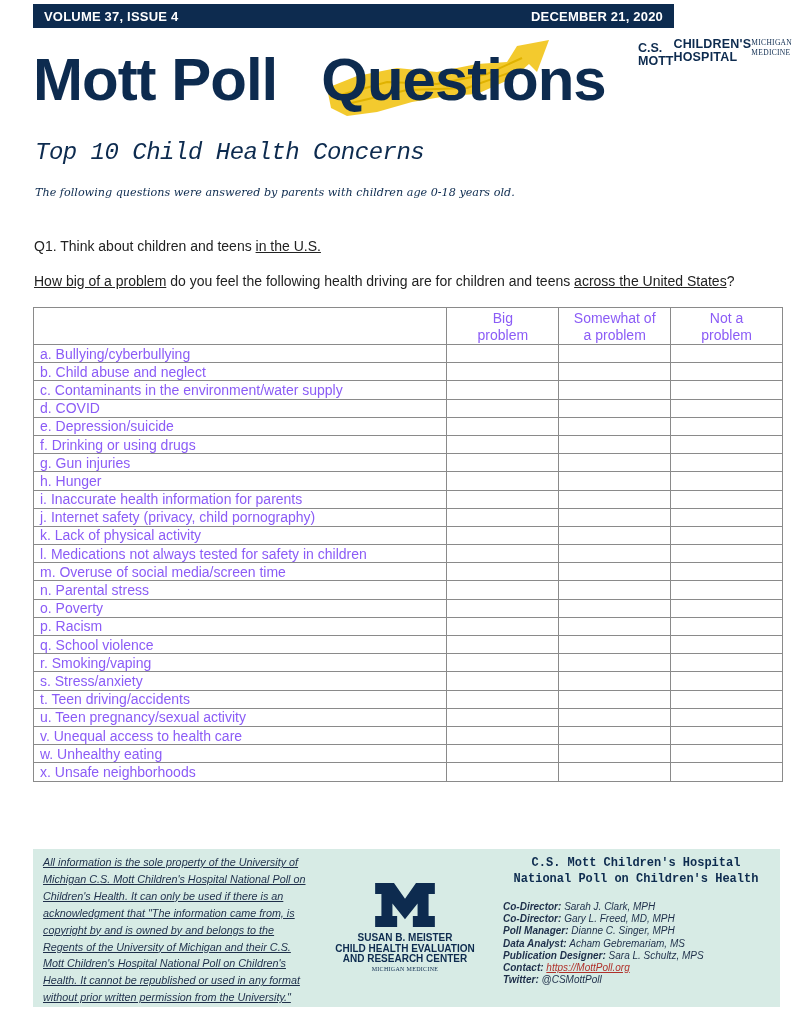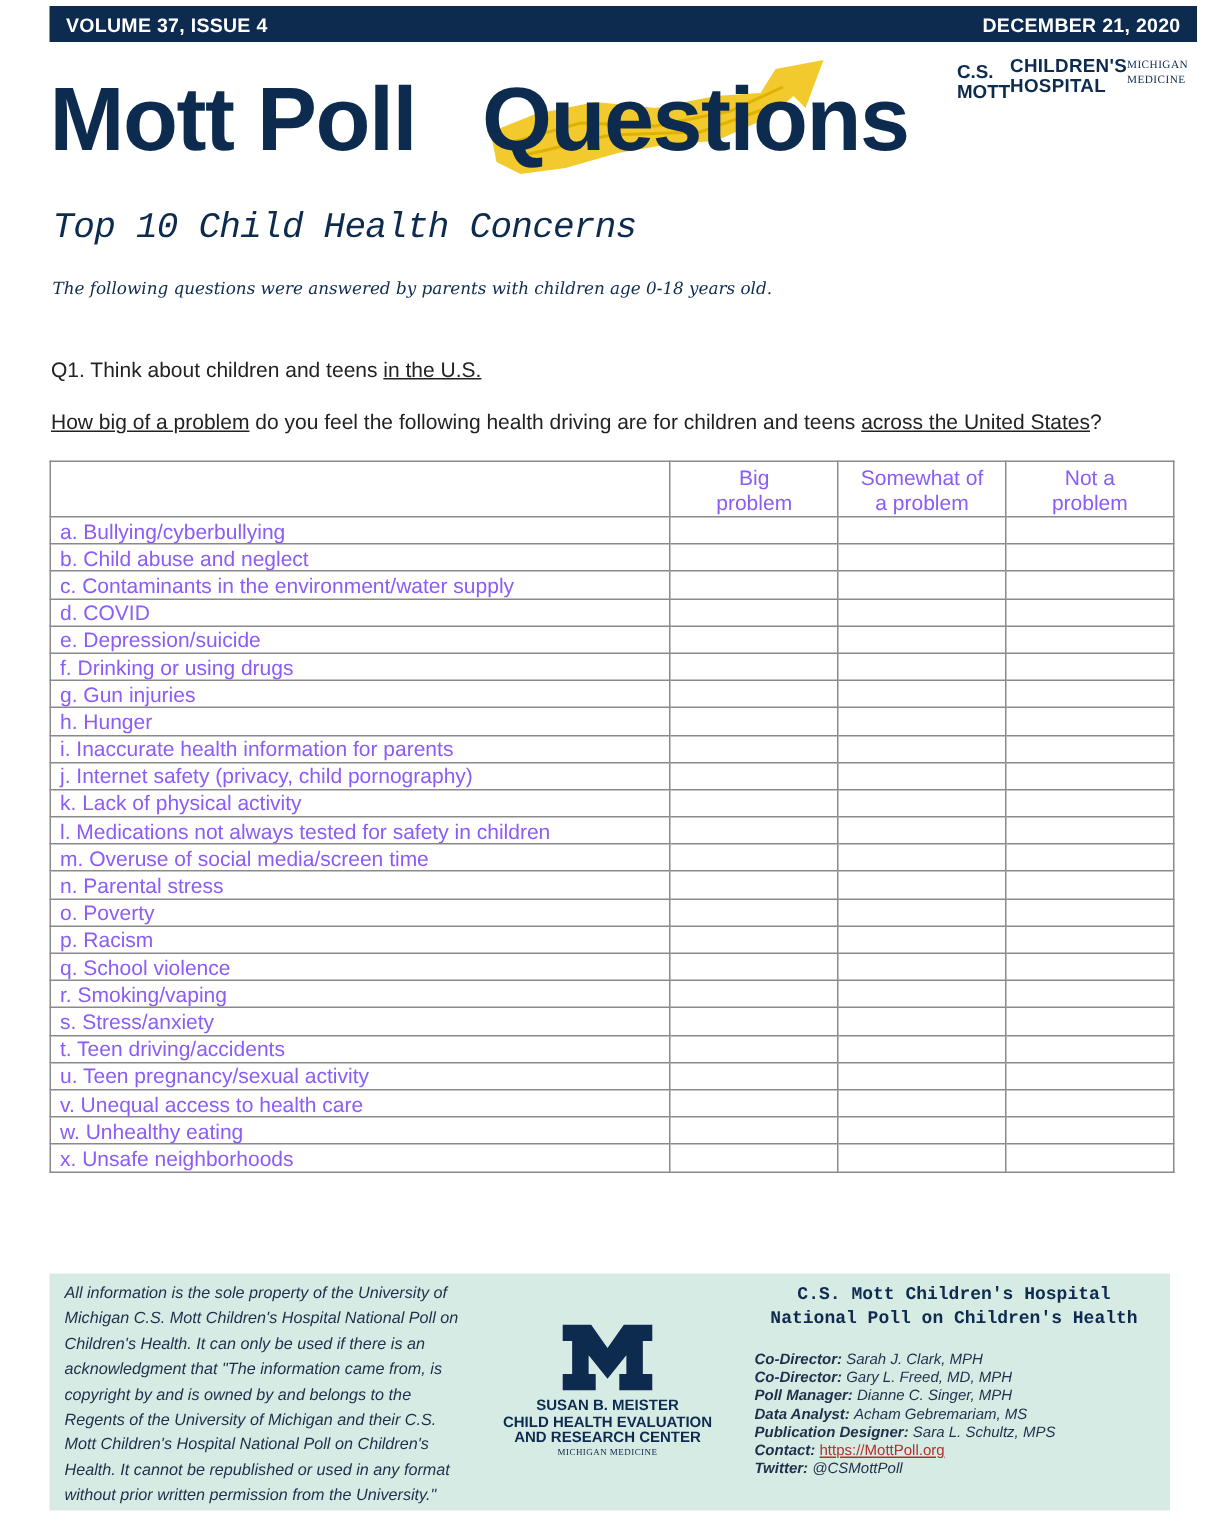--- a/index.html
+++ b/index.html
@@ -1,20 +1,20 @@
 <!DOCTYPE html>
 <html><head>
 <meta charset="utf-8">
 <style>
   * { box-sizing: border-box; margin: 0; padding: 0; }
   html, body { width: 810px; height: 1023px; background: #ffffff; overflow: hidden; }
   body { position: relative; font-family: "Liberation Sans", sans-serif; color: #1a1a1a; }
 
   .topbar {
-    position: absolute; left: 33px; top: 4px; width: 765px; height: 24px;
+    position: absolute; left: 33px; top: 4px; width: 641px; height: 24px;
     background: #0d2b4f; color: #ffffff;
     font-family: "Liberation Sans", sans-serif; font-weight: bold; font-size: 13px;
     display: flex; justify-content: space-between; align-items: center;
     padding: 0 11px; letter-spacing: 0.2px;
   }
 
   .title-wrap { position: absolute; left: 33px; top: 40px; height: 80px; }
   .title {
     position: relative; font-family: "Liberation Sans", sans-serif; font-weight: bold;
     font-size: 60px; color: #0d2b4f; letter-spacing: -1px; line-height: 80px;
@@ -64,21 +64,21 @@
   col.c1 { width: 112px; }
   col.c2 { width: 112px; }
   col.c3 { width: 112px; }
 
   .footer {
     position: absolute; left: 33px; top: 849px; width: 747px; height: 158px;
     background: #d7ebe5;
   }
   .foot-left {
     position: absolute; left: 10px; top: 5px; width: 270px;
-    font-style: italic; font-size: 10.8px; line-height: 16.9px; color: #1e2f4a;
+    font-style: italic; font-size: 10.8px; line-height: 16.9px; color: #1e2f4a; text-decoration: underline;
   }
   .foot-mid {
     position: absolute; left: 302px; top: 34px; width: 140px;
     display: flex; flex-direction: column; align-items: center;
   }
   .foot-mid .m { width: 62px; height: 44px; }
   .foot-mid .l1, .foot-mid .l2, .foot-mid .l3 {
     font-family: "Liberation Sans", sans-serif; font-weight: bold; font-size: 10px; color: #0d2b4f;
     line-height: 10.5px; text-align: center; white-space: nowrap;
   }
@@ -86,21 +86,21 @@
   .foot-mid .l4 { font-family: "Liberation Serif", serif; font-size: 6px; color: #0d2b4f; letter-spacing: 0.3px; margin-top: 1px; }
 
   .foot-right { position: absolute; left: 468px; top: 6px; width: 270px; }
   .foot-right .h {
     font-family: Liberation Mono, monospace; font-weight: bold; font-size: 12px; color: #0d2b4f;
     text-align: center; line-height: 16px;
   }
   .credits { margin-top: 14px; margin-left: 2px; font-size: 10px; line-height: 12.2px; color: #1e2f4a; }
   .credits .k { font-weight: bold; font-style: italic; }
   .credits .v { font-style: italic; }
-  .credits a { color: #b0302a; text-decoration: underline; }
+  .credits a { color: #b0302a; text-decoration: underline; font-style: italic; }
 </style>
 </head>
 <body>
 
 <div class="topbar">
   <span>VOLUME 37, ISSUE 4</span>
   <span>DECEMBER 21, 2020</span>
 </div>
 
 <div class="title-wrap">

